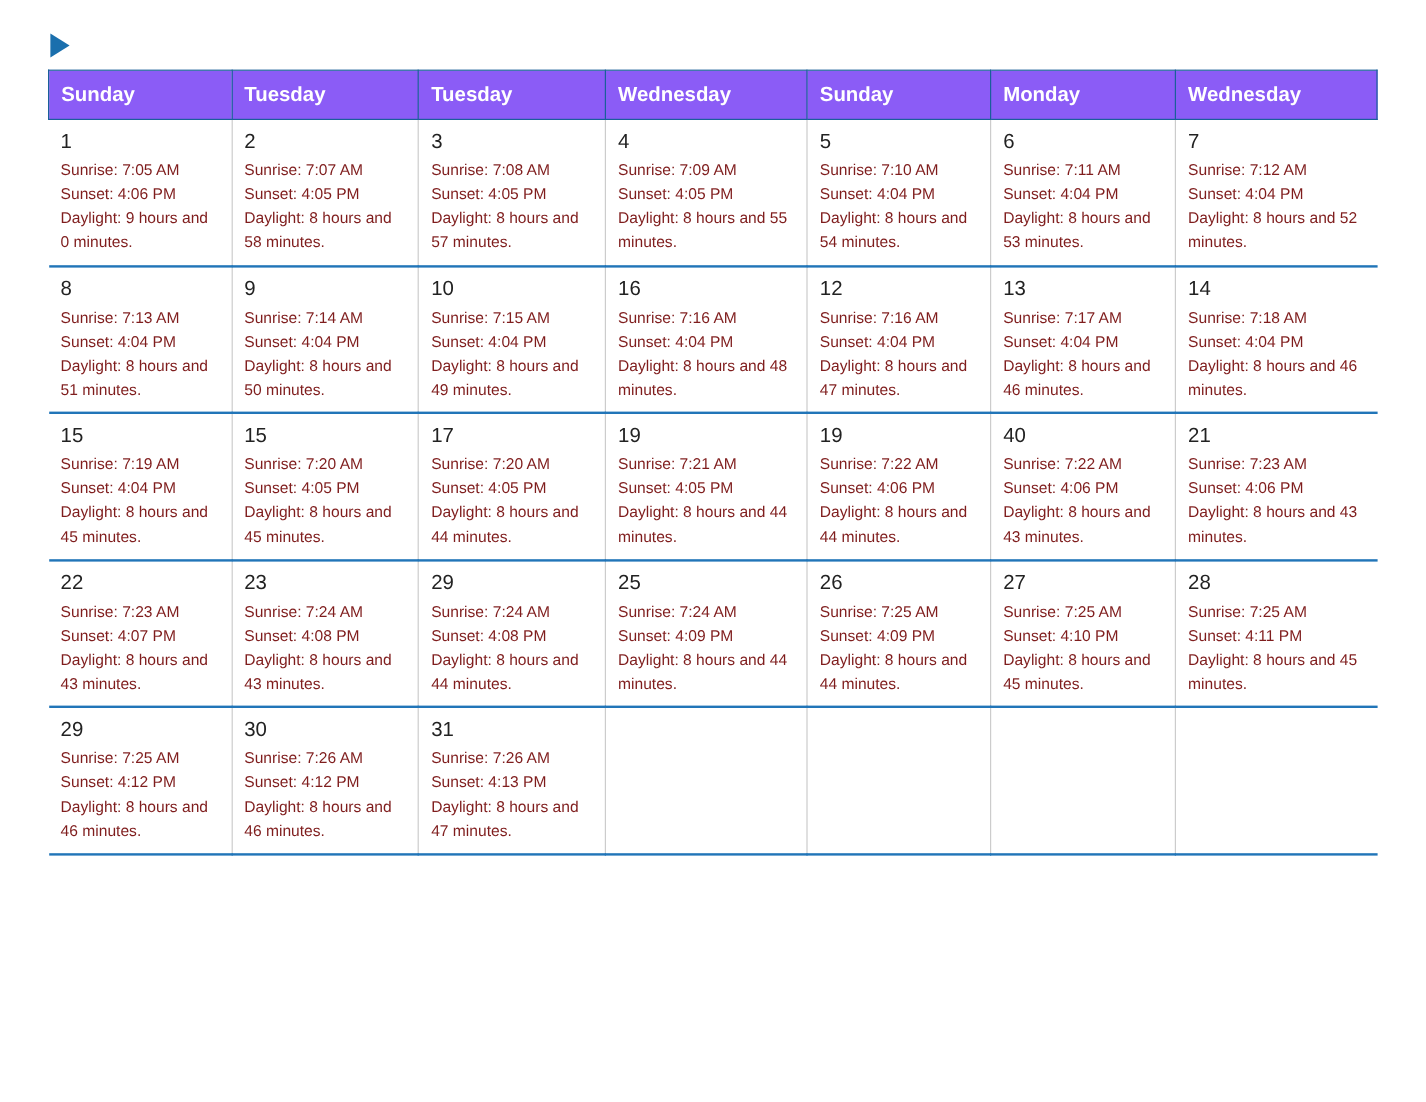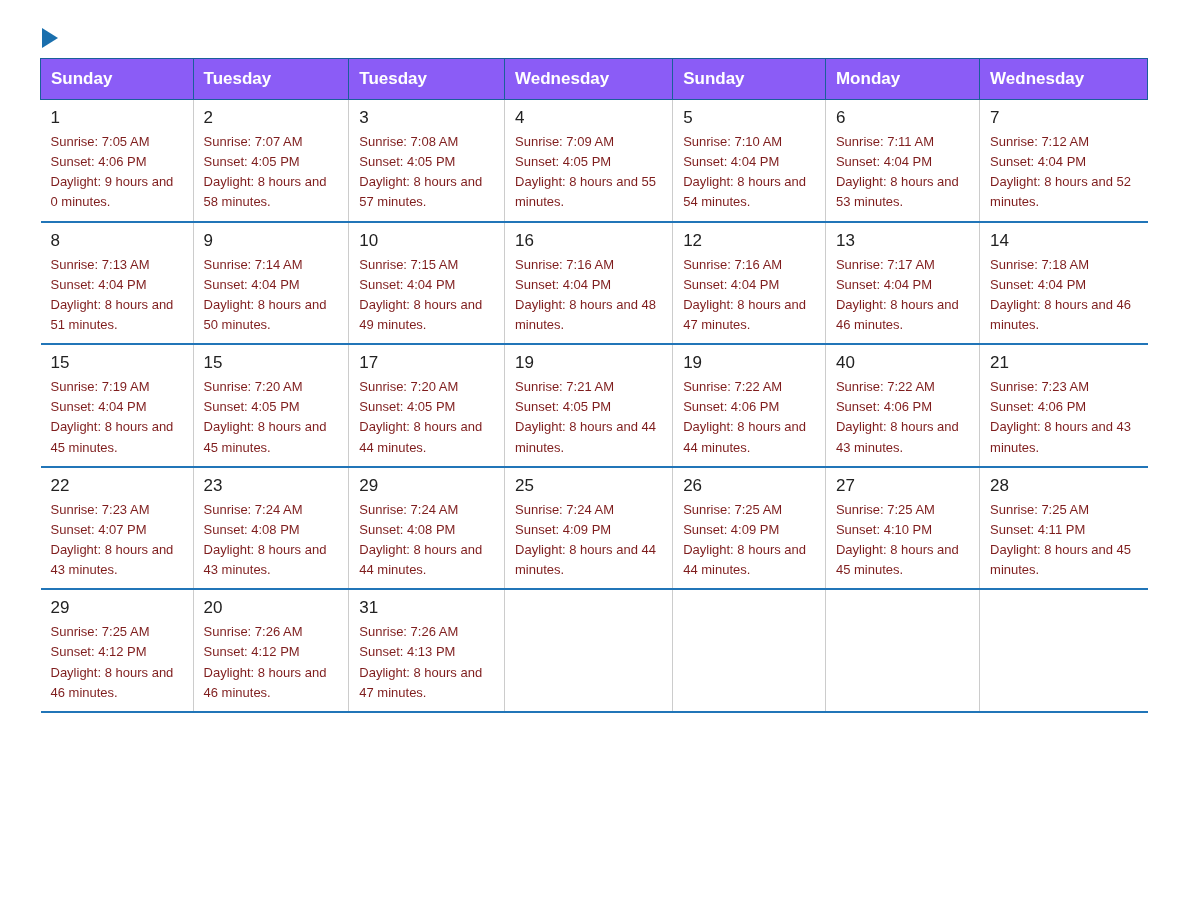--- a/index.html
+++ b/index.html
@@ -171,21 +171,21 @@
         <td><span class="day-number">22</span><span class="day-info">Sunrise: 7:23 AM<br>Sunset: 4:07 PM<br>Daylight: 8 hours and 43 minutes.</span></td>
         <td><span class="day-number">23</span><span class="day-info">Sunrise: 7:24 AM<br>Sunset: 4:08 PM<br>Daylight: 8 hours and 43 minutes.</span></td>
         <td><span class="day-number">29</span><span class="day-info">Sunrise: 7:24 AM<br>Sunset: 4:08 PM<br>Daylight: 8 hours and 44 minutes.</span></td>
         <td><span class="day-number">25</span><span class="day-info">Sunrise: 7:24 AM<br>Sunset: 4:09 PM<br>Daylight: 8 hours and 44 minutes.</span></td>
         <td><span class="day-number">26</span><span class="day-info">Sunrise: 7:25 AM<br>Sunset: 4:09 PM<br>Daylight: 8 hours and 44 minutes.</span></td>
         <td><span class="day-number">27</span><span class="day-info">Sunrise: 7:25 AM<br>Sunset: 4:10 PM<br>Daylight: 8 hours and 45 minutes.</span></td>
         <td><span class="day-number">28</span><span class="day-info">Sunrise: 7:25 AM<br>Sunset: 4:11 PM<br>Daylight: 8 hours and 45 minutes.</span></td>
       </tr>
       <tr>
         <td><span class="day-number">29</span><span class="day-info">Sunrise: 7:25 AM<br>Sunset: 4:12 PM<br>Daylight: 8 hours and 46 minutes.</span></td>
-        <td><span class="day-number">20</span><span class="day-info">Sunrise: 7:26 AM<br>Sunset: 4:12 PM<br>Daylight: 8 hours and 46 minutes.</span></td>
+        <td><span class="day-number">30</span><span class="day-info">Sunrise: 7:26 AM<br>Sunset: 4:12 PM<br>Daylight: 8 hours and 46 minutes.</span></td>
         <td><span class="day-number">31</span><span class="day-info">Sunrise: 7:26 AM<br>Sunset: 4:13 PM<br>Daylight: 8 hours and 47 minutes.</span></td>
         <td class="empty-cell"></td>
         <td class="empty-cell"></td>
         <td class="empty-cell"></td>
         <td class="empty-cell"></td>
       </tr>
     </tbody>
 </table>
 
 </body></html>

